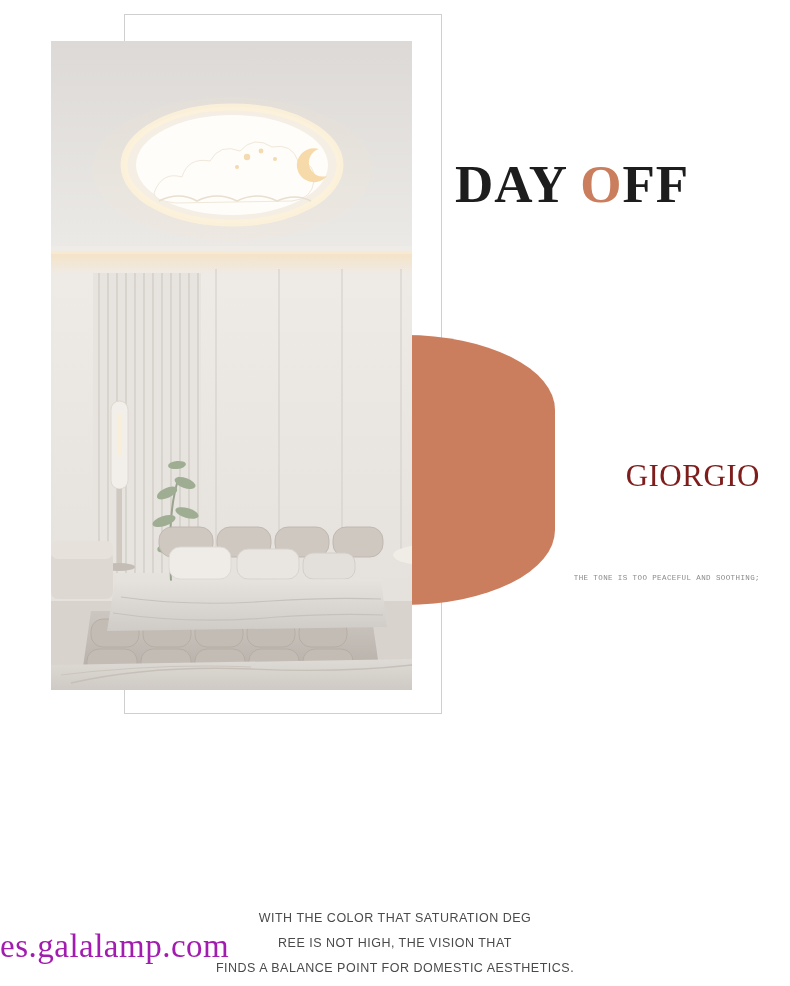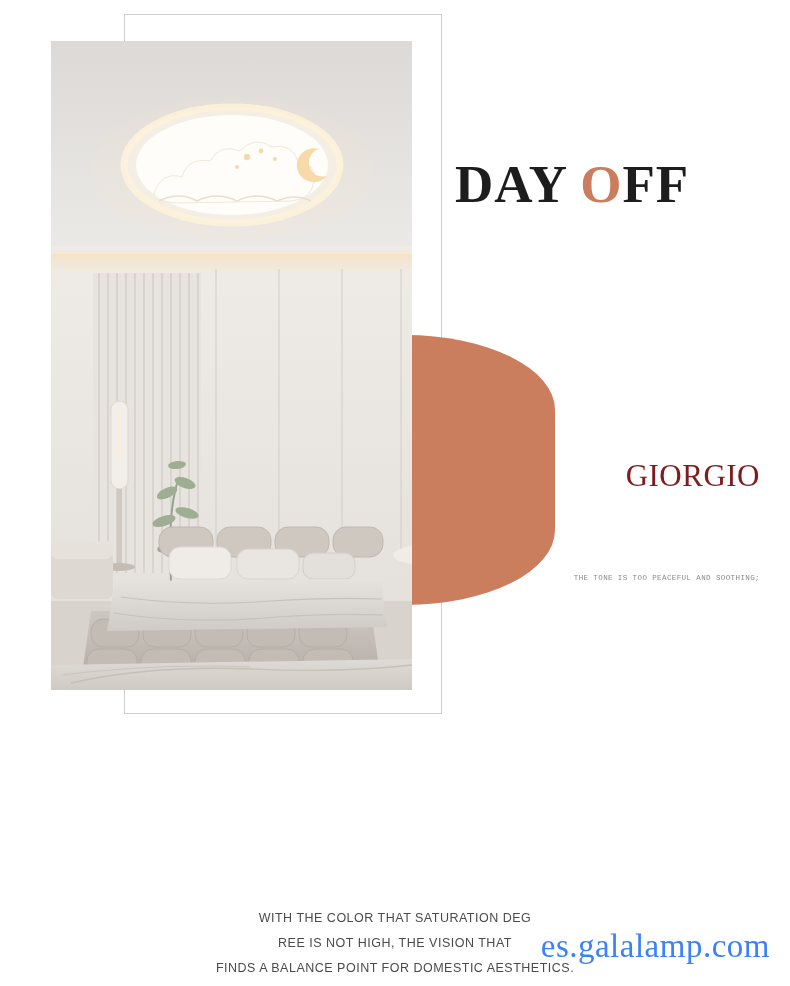--- a/index.html
+++ b/index.html
@@ -107,26 +107,25 @@
     color: #4a4a4a;
     margin-top: 48px;
   }
 
   
   .watermark {
     position: absolute;
     left: 0;
     top: 928px;
     width: 780px;
-    text-align: right;
     padding-right: 10px;
     box-sizing: border-box;
     font-family: "Liberation Serif", serif;
     font-size: 33px;
-    color: #3b82f6;
+    color: #a21caf;
     letter-spacing: 0.5px;
   }
 </style>
 </head>
 <body>
 
 <div class="outline-frame"></div>
 
 <div class="accent-circle"></div>
 

